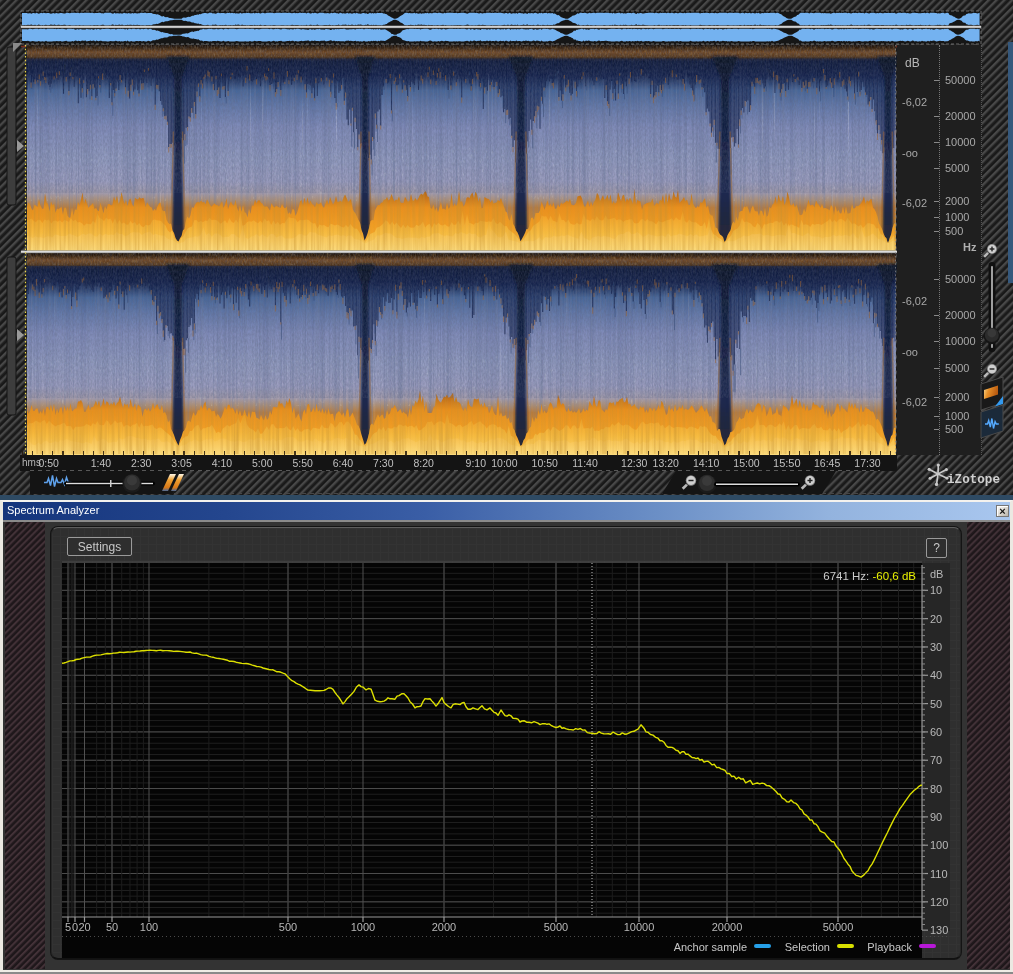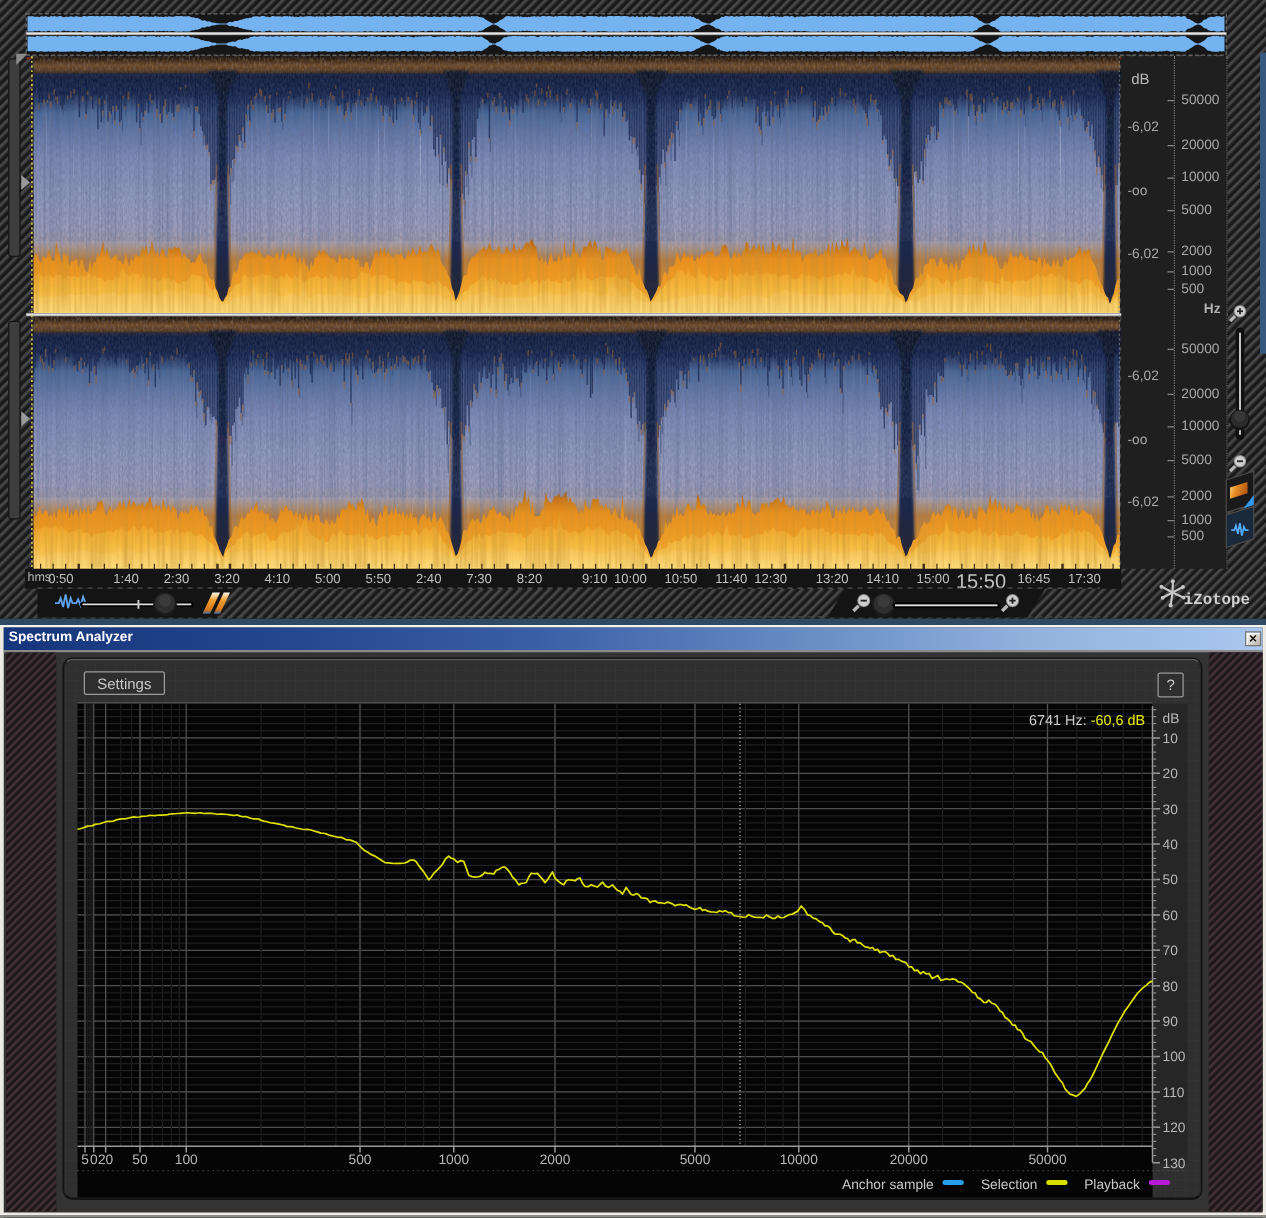--- a/index.html
+++ b/index.html
@@ -228,36 +228,36 @@
 <div style="position:absolute;left:945px;top:410px;font-size:11px;color:#a8a8a8;font-weight:normal;white-space:nowrap">1000</div>
 <div style="position:absolute;left:934px;top:416px;width:5px;height:1px;background:#888"></div>
 <div style="position:absolute;left:945px;top:423px;font-size:11px;color:#a8a8a8;font-weight:normal;white-space:nowrap">500</div>
 <div style="position:absolute;left:934px;top:429px;width:5px;height:1px;background:#888"></div>
 <div style="position:absolute;left:963px;top:241px;font-size:11px;color:#b0b0b0;font-weight:bold;white-space:nowrap">Hz</div>
 <div style="position:absolute;left:20px;top:455px;width:877px;height:16px;background:#141414"></div>
 <div style="position:absolute;left:22px;top:457px;font-size:10px;color:#b5b5b5;font-family:'Liberation Sans',sans-serif">hms</div>
 <div style="position:absolute;left:38.5px;top:456.5px;width:44px;text-align:left;font-size:10.5px;color:#c0c0c0">0:50</div>
 <div style="position:absolute;left:78.85px;top:456.5px;width:44px;text-align:center;font-size:10.5px;color:#c0c0c0">1:40</div>
 <div style="position:absolute;left:119.2px;top:456.5px;width:44px;text-align:center;font-size:10.5px;color:#c0c0c0">2:30</div>
-<div style="position:absolute;left:159.55px;top:456.5px;width:44px;text-align:center;font-size:10.5px;color:#c0c0c0">3:20</div>
+<div style="position:absolute;left:159.55px;top:456.5px;width:44px;text-align:center;font-size:10.5px;color:#c0c0c0">3:05</div>
 <div style="position:absolute;left:199.9px;top:456.5px;width:44px;text-align:center;font-size:10.5px;color:#c0c0c0">4:10</div>
 <div style="position:absolute;left:240.25px;top:456.5px;width:44px;text-align:center;font-size:10.5px;color:#c0c0c0">5:00</div>
 <div style="position:absolute;left:280.6px;top:456.5px;width:44px;text-align:center;font-size:10.5px;color:#c0c0c0">5:50</div>
-<div style="position:absolute;left:320.95px;top:456.5px;width:44px;text-align:center;font-size:10.5px;color:#c0c0c0">2:40</div>
+<div style="position:absolute;left:320.95px;top:456.5px;width:44px;text-align:center;font-size:10.5px;color:#c0c0c0">6:40</div>
 <div style="position:absolute;left:361.3px;top:456.5px;width:44px;text-align:center;font-size:10.5px;color:#c0c0c0">7:30</div>
 <div style="position:absolute;left:401.65px;top:456.5px;width:44px;text-align:center;font-size:10.5px;color:#c0c0c0">8:20</div>
 <div style="position:absolute;left:442px;top:456.5px;width:44px;text-align:right;font-size:10.5px;color:#c0c0c0">9:10</div>
 <div style="position:absolute;left:482.35px;top:456.5px;width:44px;text-align:center;font-size:10.5px;color:#c0c0c0">10:00</div>
 <div style="position:absolute;left:522.7px;top:456.5px;width:44px;text-align:center;font-size:10.5px;color:#c0c0c0">10:50</div>
 <div style="position:absolute;left:563.05px;top:456.5px;width:44px;text-align:center;font-size:10.5px;color:#c0c0c0">11:40</div>
-<div style="position:absolute;left:603.4px;top:456.5px;width:44px;text-align:left;font-size:10.5px;color:#c0c0c0">12:30</div>
+<div style="position:absolute;left:603.4px;top:456.5px;width:44px;text-align:right;font-size:10.5px;color:#c0c0c0">12:30</div>
 <div style="position:absolute;left:643.75px;top:456.5px;width:44px;text-align:center;font-size:10.5px;color:#c0c0c0">13:20</div>
 <div style="position:absolute;left:684.1px;top:456.5px;width:44px;text-align:center;font-size:10.5px;color:#c0c0c0">14:10</div>
 <div style="position:absolute;left:724.45px;top:456.5px;width:44px;text-align:center;font-size:10.5px;color:#c0c0c0">15:00</div>
-<div style="position:absolute;left:764.8px;top:456.5px;width:44px;text-align:left;font-size:16px;color:#c0c0c0">15:50</div>
+<div style="position:absolute;left:764.8px;top:456.5px;width:44px;text-align:center;font-size:11px;color:#c0c0c0">15:50</div>
 <div style="position:absolute;left:805.15px;top:456.5px;width:44px;text-align:center;font-size:10.5px;color:#c0c0c0">16:45</div>
 <div style="position:absolute;left:845.5px;top:456.5px;width:44px;text-align:center;font-size:10.5px;color:#c0c0c0">17:30</div>
 <div style="position:absolute;left:22px;top:451px;width:1.2px;height:5px;background:#23180a;opacity:0.85"></div>
 <div style="position:absolute;left:32.1px;top:451px;width:1.2px;height:5px;background:#23180a;opacity:0.85"></div>
 <div style="position:absolute;left:42.2px;top:451px;width:1.2px;height:5px;background:#23180a;opacity:0.85"></div>
 <div style="position:absolute;left:52.3px;top:451px;width:1.2px;height:5px;background:#23180a;opacity:0.85"></div>
 <div style="position:absolute;left:62.4px;top:451px;width:1.2px;height:5px;background:#23180a;opacity:0.85"></div>
 <div style="position:absolute;left:72.5px;top:451px;width:1.2px;height:5px;background:#23180a;opacity:0.85"></div>
 <div style="position:absolute;left:82.5px;top:451px;width:1.2px;height:5px;background:#23180a;opacity:0.85"></div>
 <div style="position:absolute;left:92.6px;top:451px;width:1.2px;height:5px;background:#23180a;opacity:0.85"></div>
@@ -413,21 +413,21 @@
         <line x1="938" y1="474" x2="947.063" y2="478.226"></line>
         <circle cx="947.063" cy="478.226" r="1.4" fill="#c8c8c8" stroke="none"></circle>
       </g>
       <text x="947" y="483" font-family="Liberation Mono, monospace" font-weight="bold" font-size="12.6" fill="#d0d0d0" textLength="53">iZotope</text>
 </svg>
 
 <div style="position:absolute;left:0;top:500px;width:1013px;height:474px;background:#333333;border:3px solid #ece9e2;border-top:2px solid #f4f2ee"></div>
 <div style="position:absolute;left:0;top:969.5px;width:1013px;height:2.5px;background:#efece6"></div>
 <div style="position:absolute;left:0;top:972px;width:1013px;height:2px;background:#8a8a8a"></div>
 <div style="position:absolute;left:3px;top:502px;width:1007px;height:18px;background:linear-gradient(90deg,#15357c 0%,#24468e 22%,#3a5ea6 42%,#6b8fc6 65%,#93b3de 82%,#a9c7ef 100%)"></div>
-<div style="position:absolute;left:7px;top:504px;font-size:11px;font-weight:bold;color:#fff">Spectrum Analyzer</div>
+<div style="position:absolute;left:7px;top:504px;font-size:11px;font-weight:normal;color:#fff">Spectrum Analyzer</div>
 <div style="position:absolute;left:996px;top:504.5px;width:13px;height:12px;background:linear-gradient(135deg,#fdfdfb,#d6d2ca 60%,#b8b4ac);border:1px solid #777;box-shadow:inset 1px 1px 0 #fff;color:#111;font-size:11px;font-weight:bold;text-align:center;line-height:10px">×</div>
 <div style="position:absolute;left:3px;top:520px;width:1007px;height:1.5px;background:#8a8a8a"></div>
 <div class="hatch2" style="position:absolute;left:5px;top:521.5px;width:40px;height:447px"></div>
 <div class="hatch2" style="position:absolute;left:967px;top:521.5px;width:43px;height:447px"></div>
 <div style="position:absolute;left:45px;top:521.5px;width:922px;height:5px;background:#333333"></div>
 <div class="paneltex" style="position:absolute;left:51px;top:527px;width:910px;height:432px;border-radius:7px;border-top:1px solid #5e5e5e;border-left:1px solid #262626;border-right:1px solid #262626;border-bottom:1px solid #111;box-shadow:0 0 0 1px #141414"></div>
 <div style="position:absolute;left:67px;top:537px;width:65px;height:19px;border:1px solid #9a9a9a;border-radius:2px;background:#2e2e2e;color:#c8c8c8;font-size:12px;text-align:center;line-height:18px">Settings</div>
 <div style="position:absolute;left:926px;top:538px;width:21px;height:20px;border:1px solid #9a9a9a;border-radius:2px;background:#2e2e2e;color:#c8c8c8;font-size:12px;text-align:center;line-height:19px">?</div>
 
 <svg width="920" height="440" viewBox="0 0 920 440" style="position:absolute;left:46px;top:523px">

